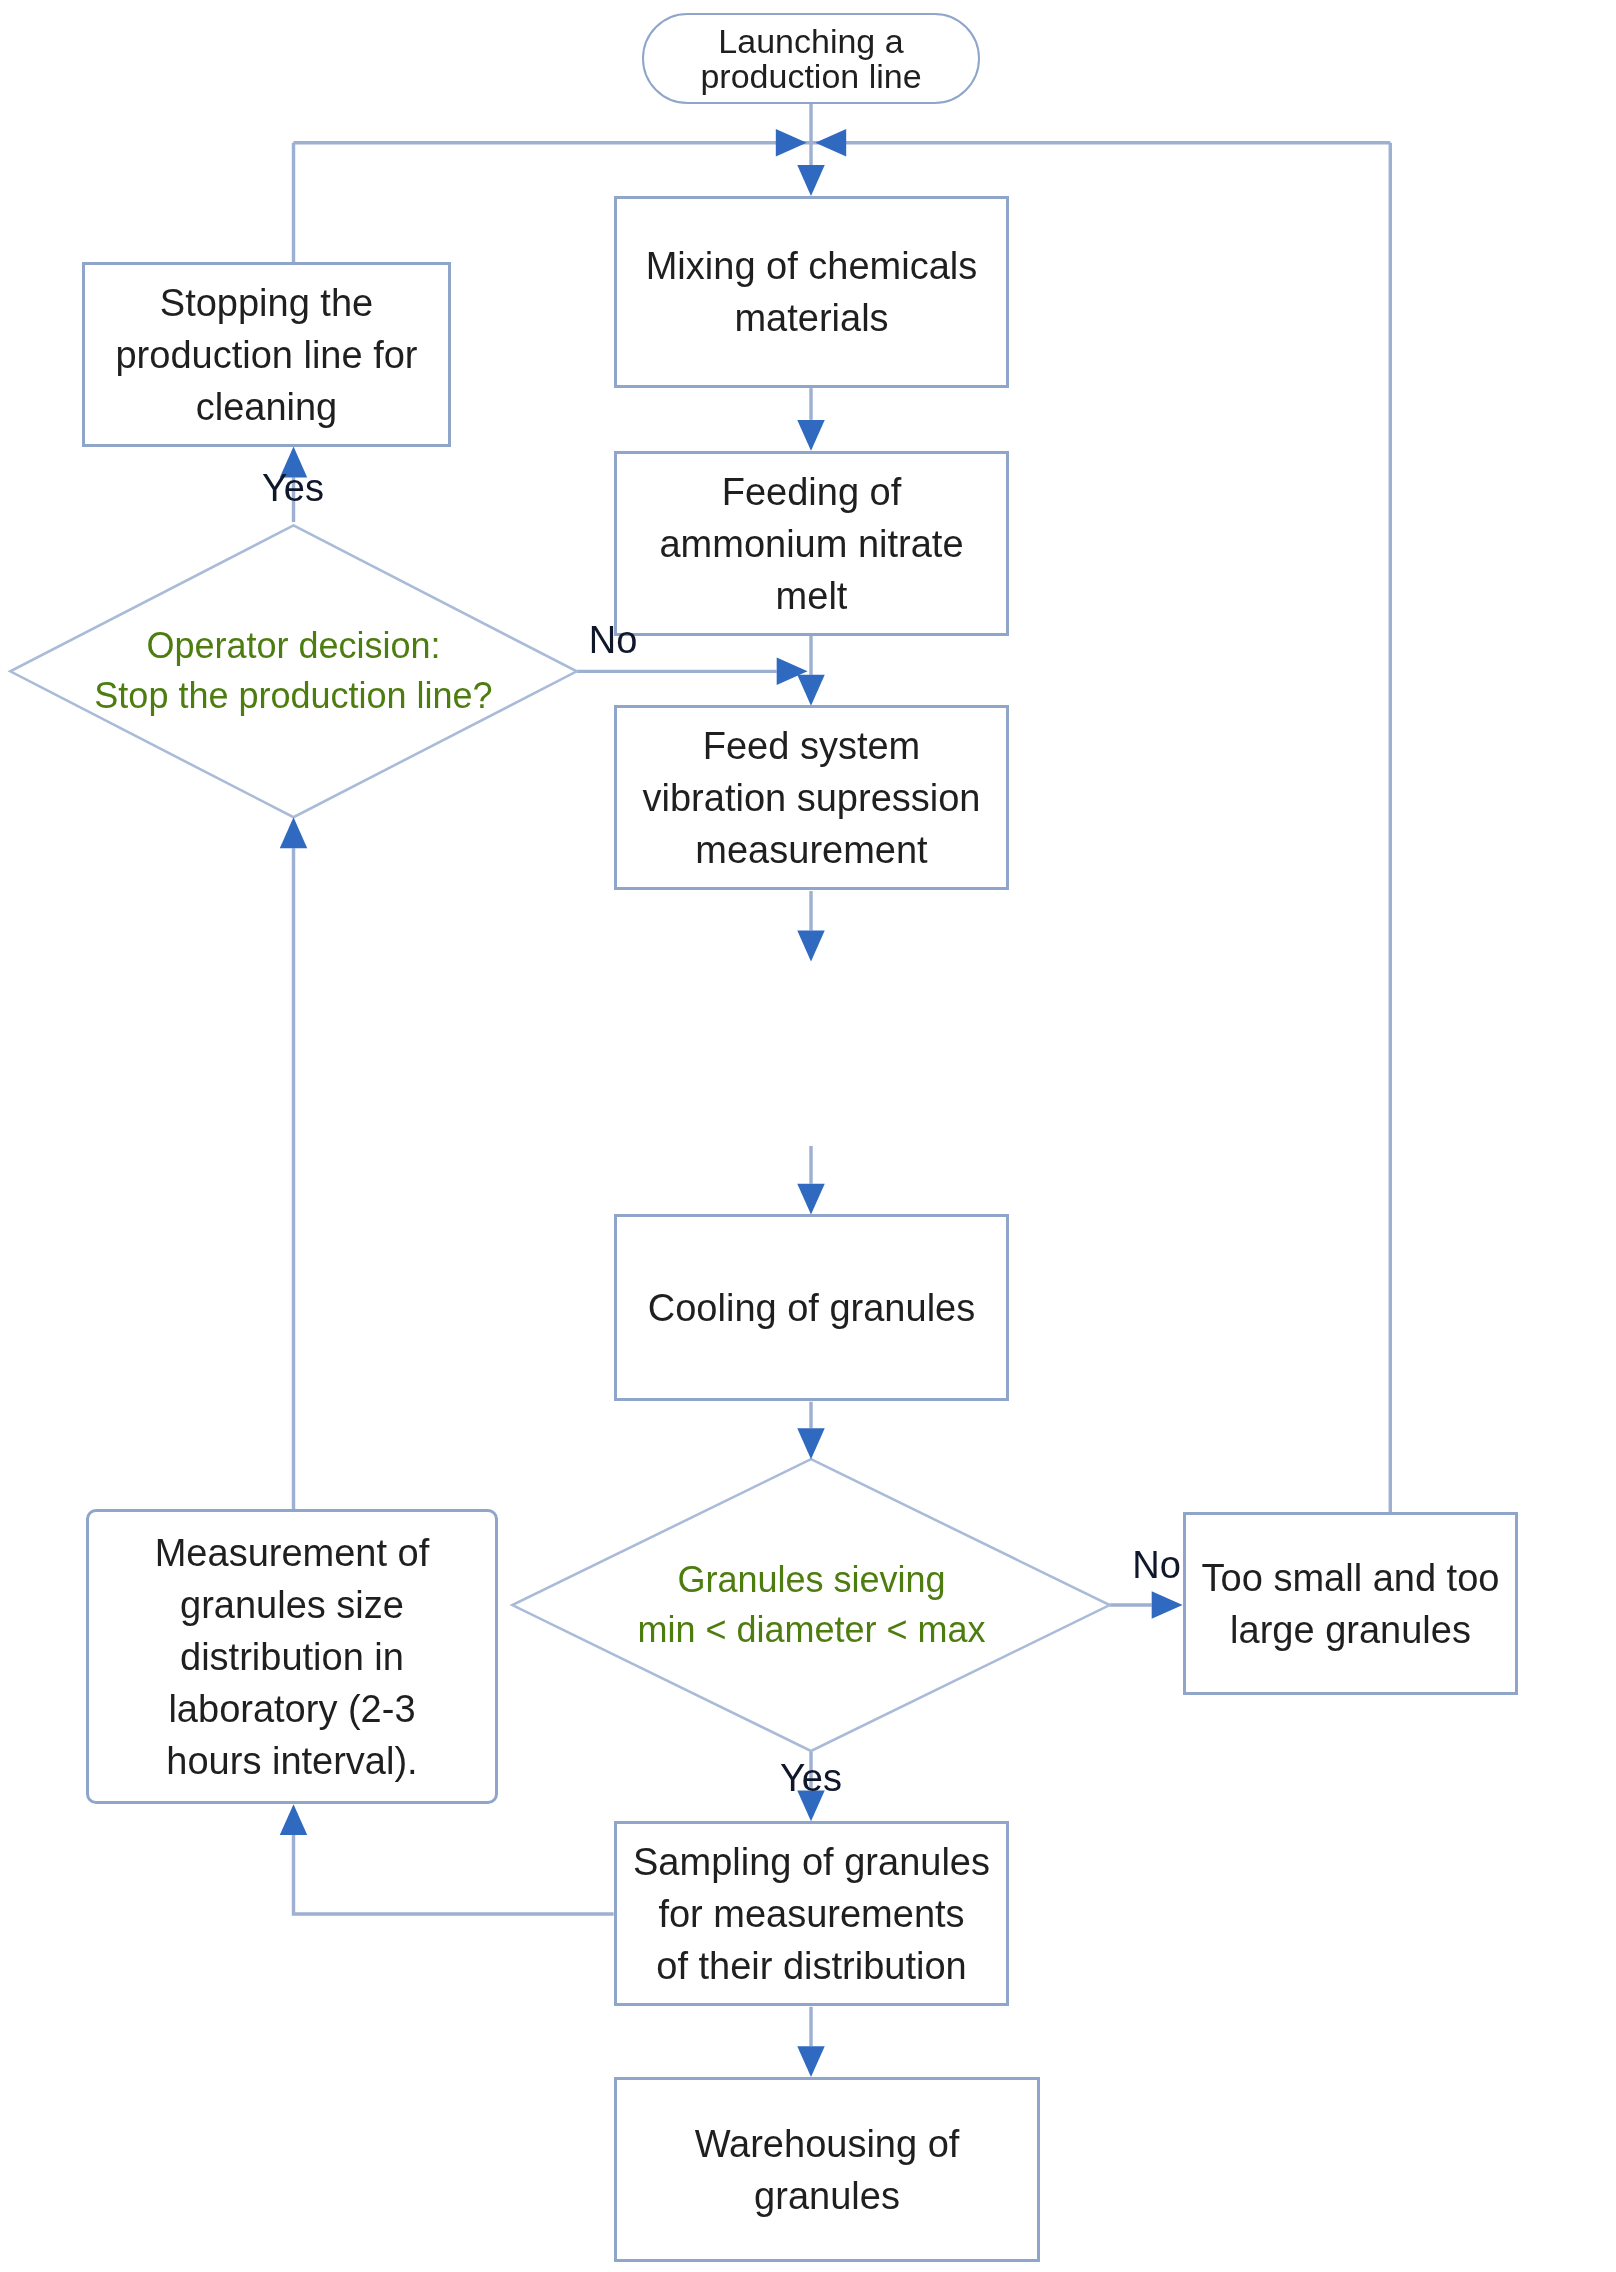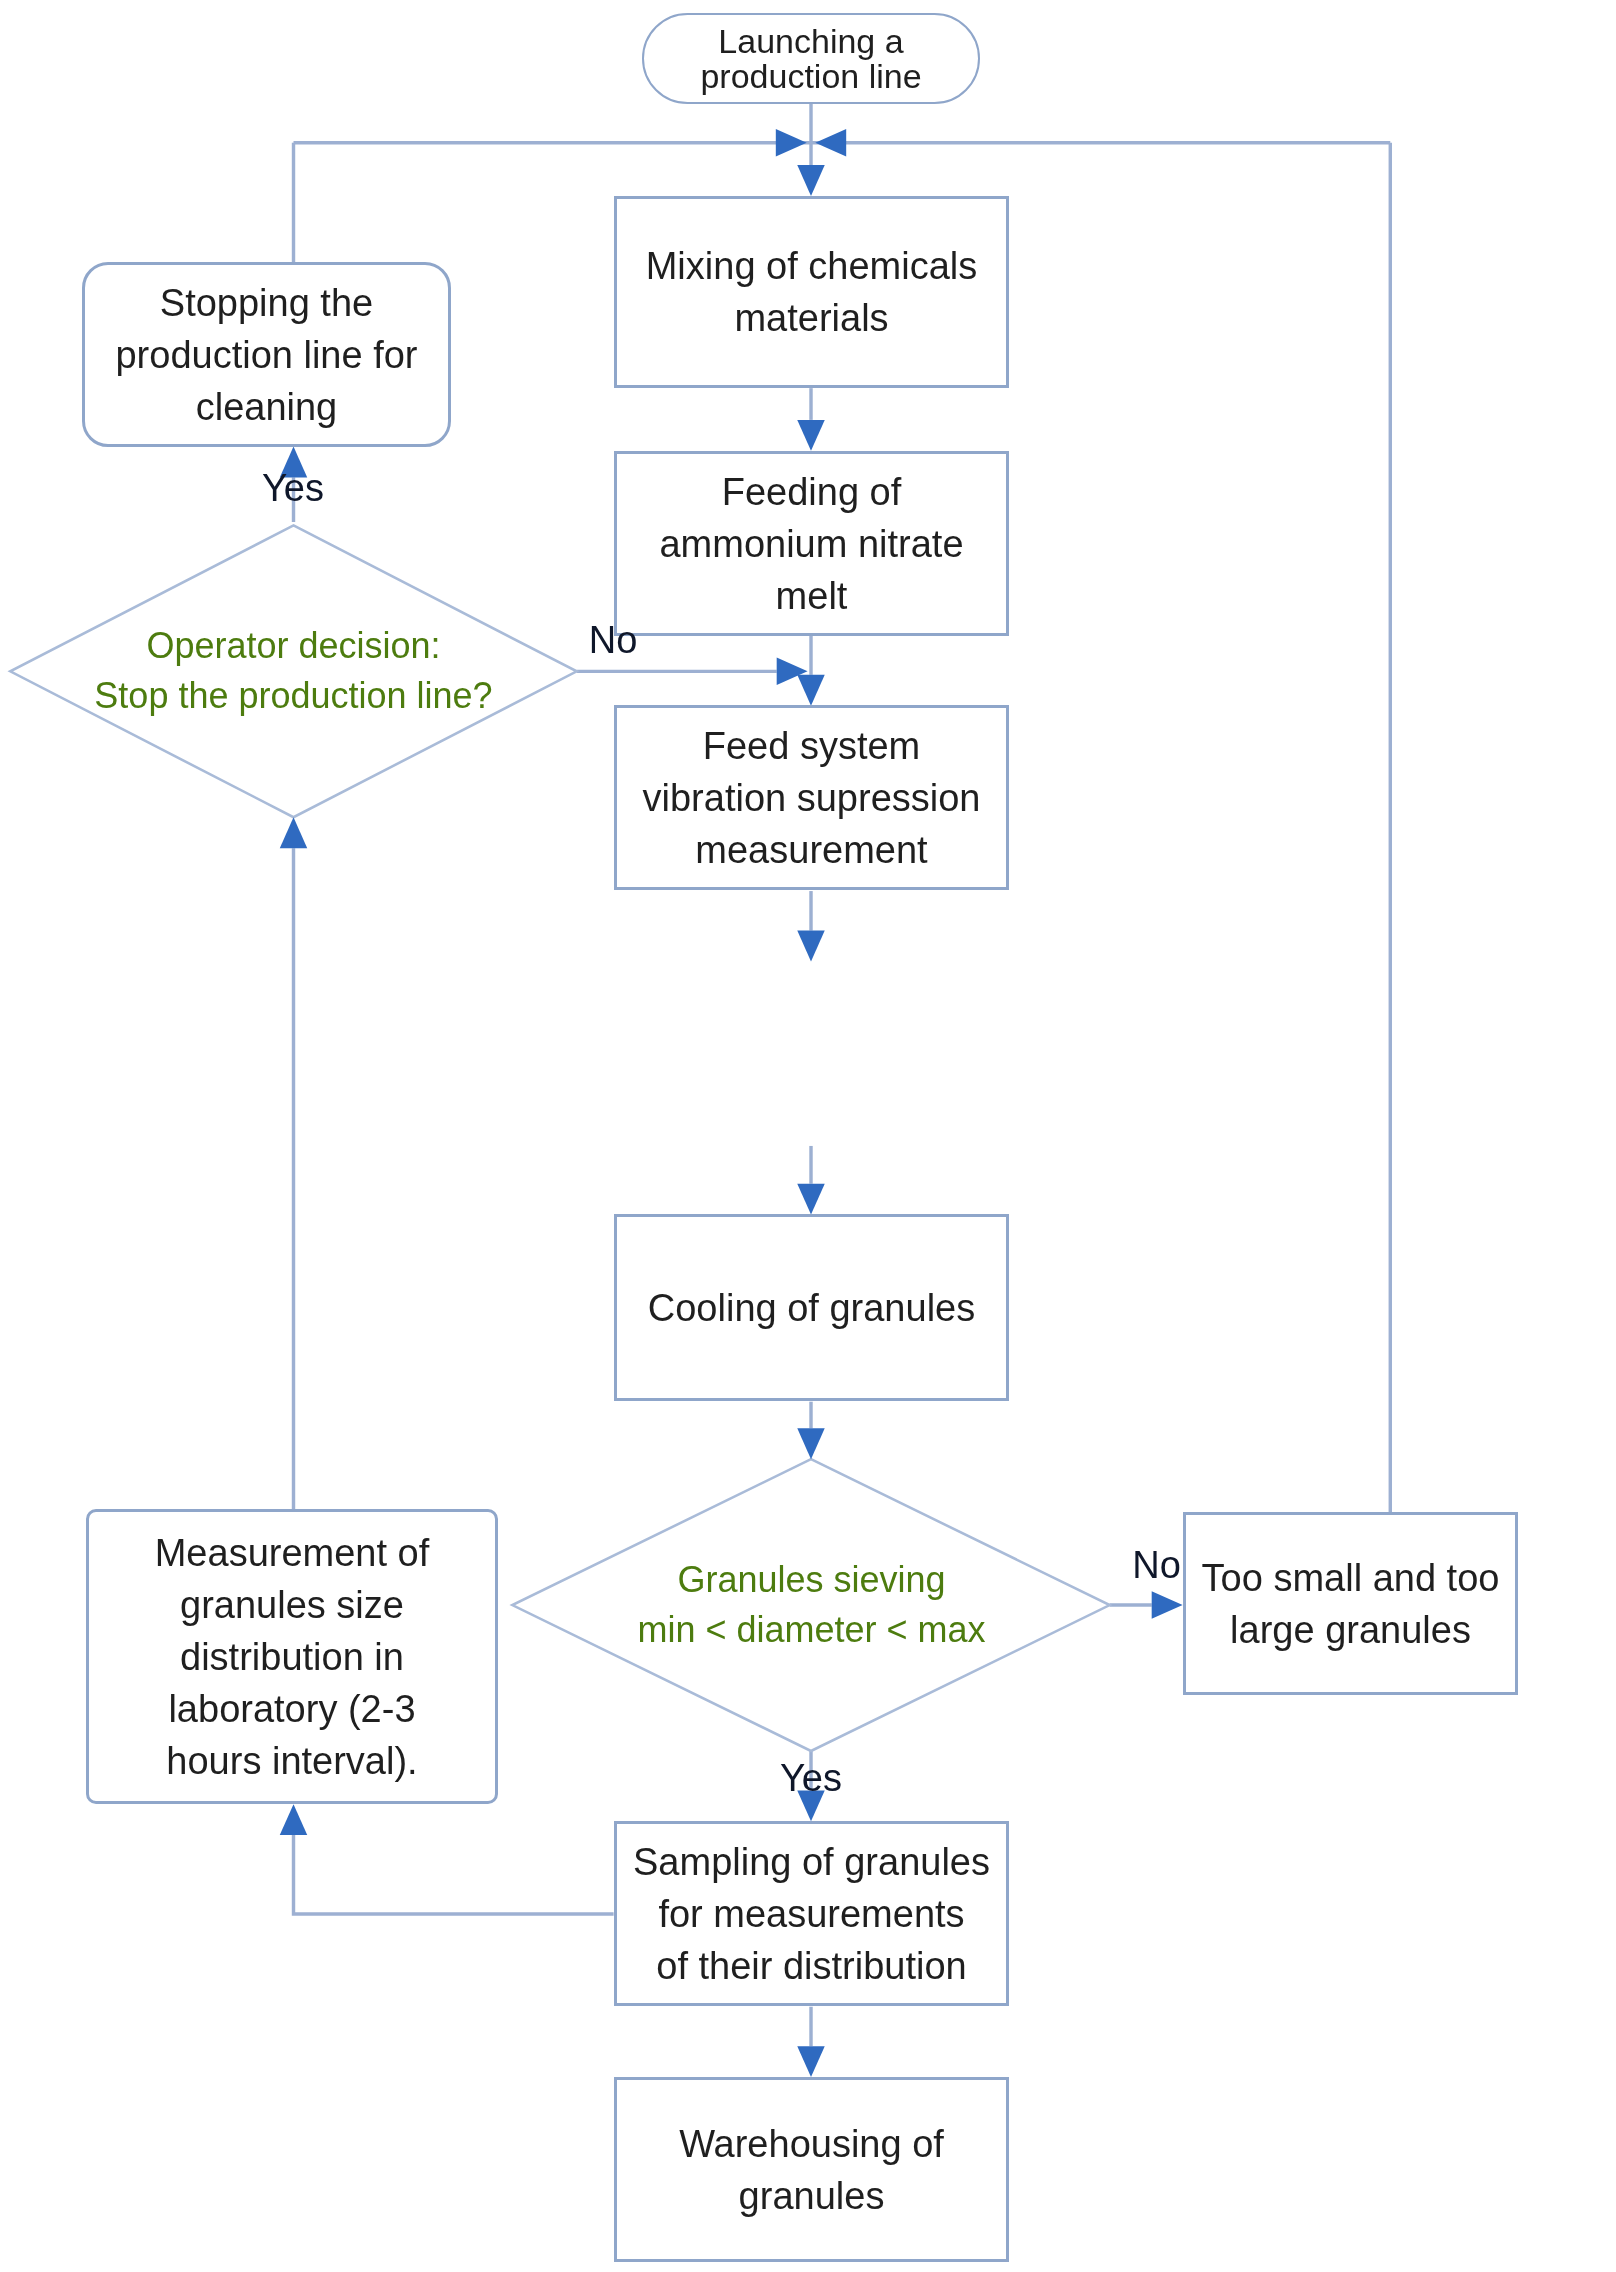--- a/index.html
+++ b/index.html
@@ -101,24 +101,24 @@
   <div class="box" style="left:86px; top:1509px; width:412px; height:295px;border-radius:10px;">Measurement of
 granules size
 distribution in
 laboratory (2-3
 hours interval).</div>
 
   <div class="box" style="left:614px; top:1821px; width:395px; height:185px;">Sampling of granules
 for measurements
 of their distribution</div>
 
-  <div class="box" style="left:614px; top:2077px; width:395px; height:185px;">Warehousing of
+  <div class="box" style="left:614px; top:2077px; width:426px; height:185px;">Warehousing of
 granules</div>
 
-  <div class="box" style="left:82px; top:262px; width:369px; height:185px;border-radius:26px;">Stopping the
+  <div class="box" style="left:82px; top:262px; width:369px; height:185px;">Stopping the
 production line for
 cleaning</div>
 
   <div class="dtext" style="left:53px; top:585px; width:481px; height:172px;">Operator decision:
 Stop the production line?</div>
 
   <div class="elabel" style="left:240px; top:468px; width:106px;">Yes</div>
 
   <div class="elabel" style="left:566px; top:620px; width:94px;">No</div>
 

